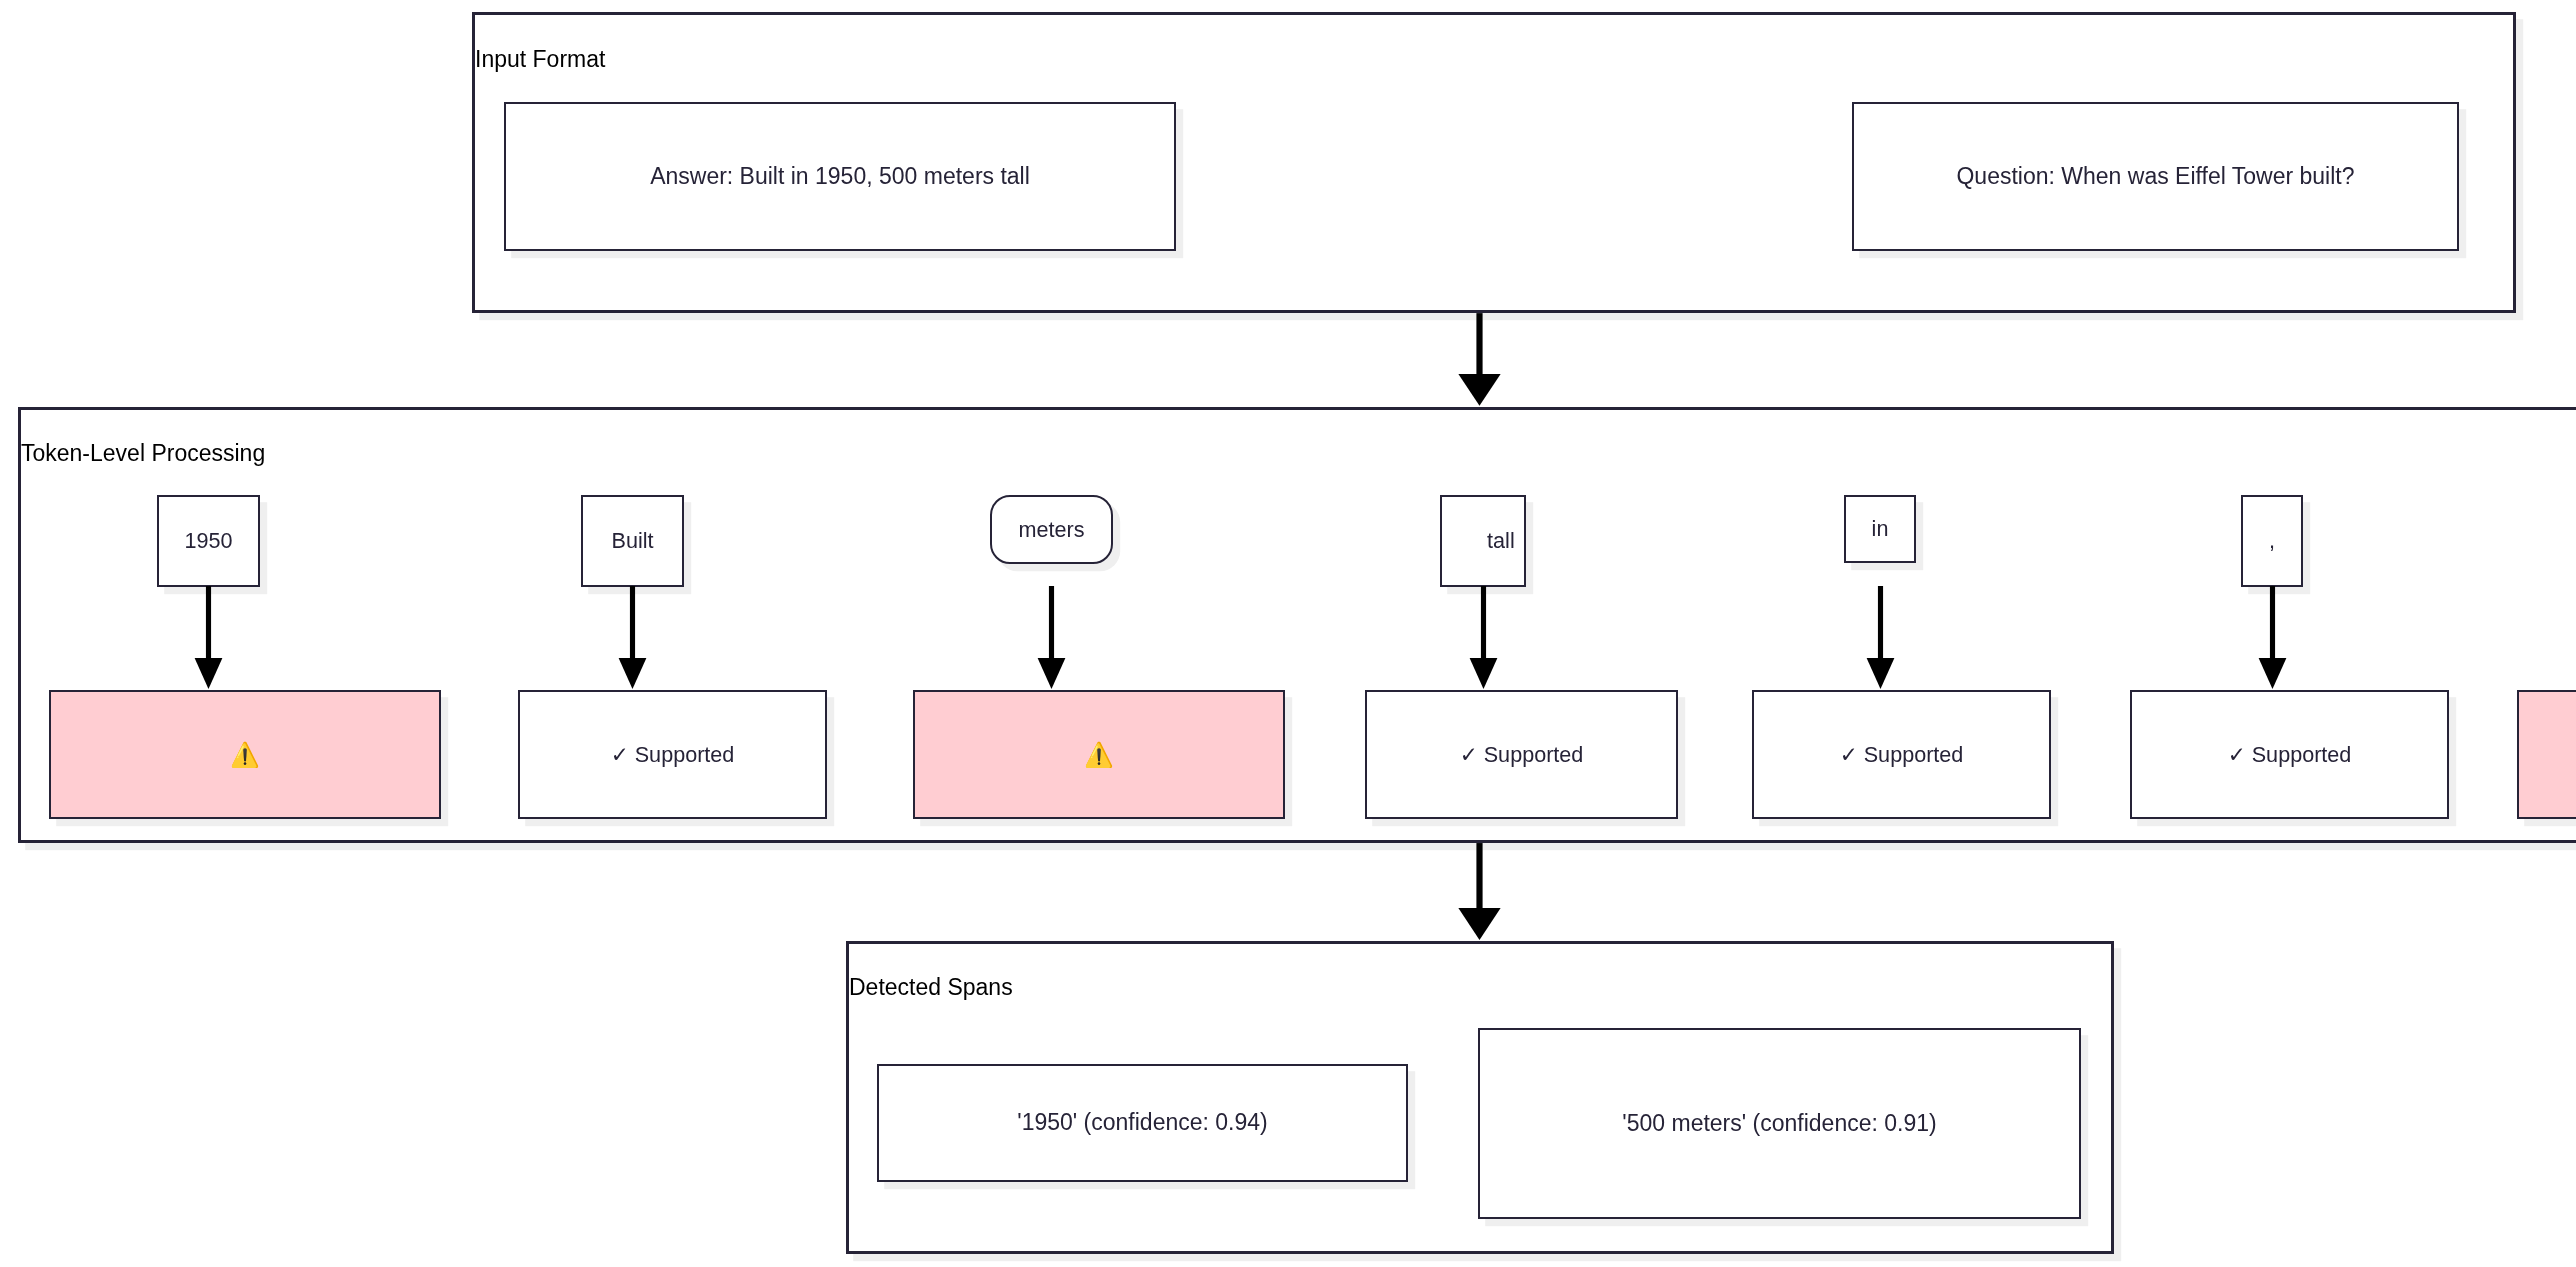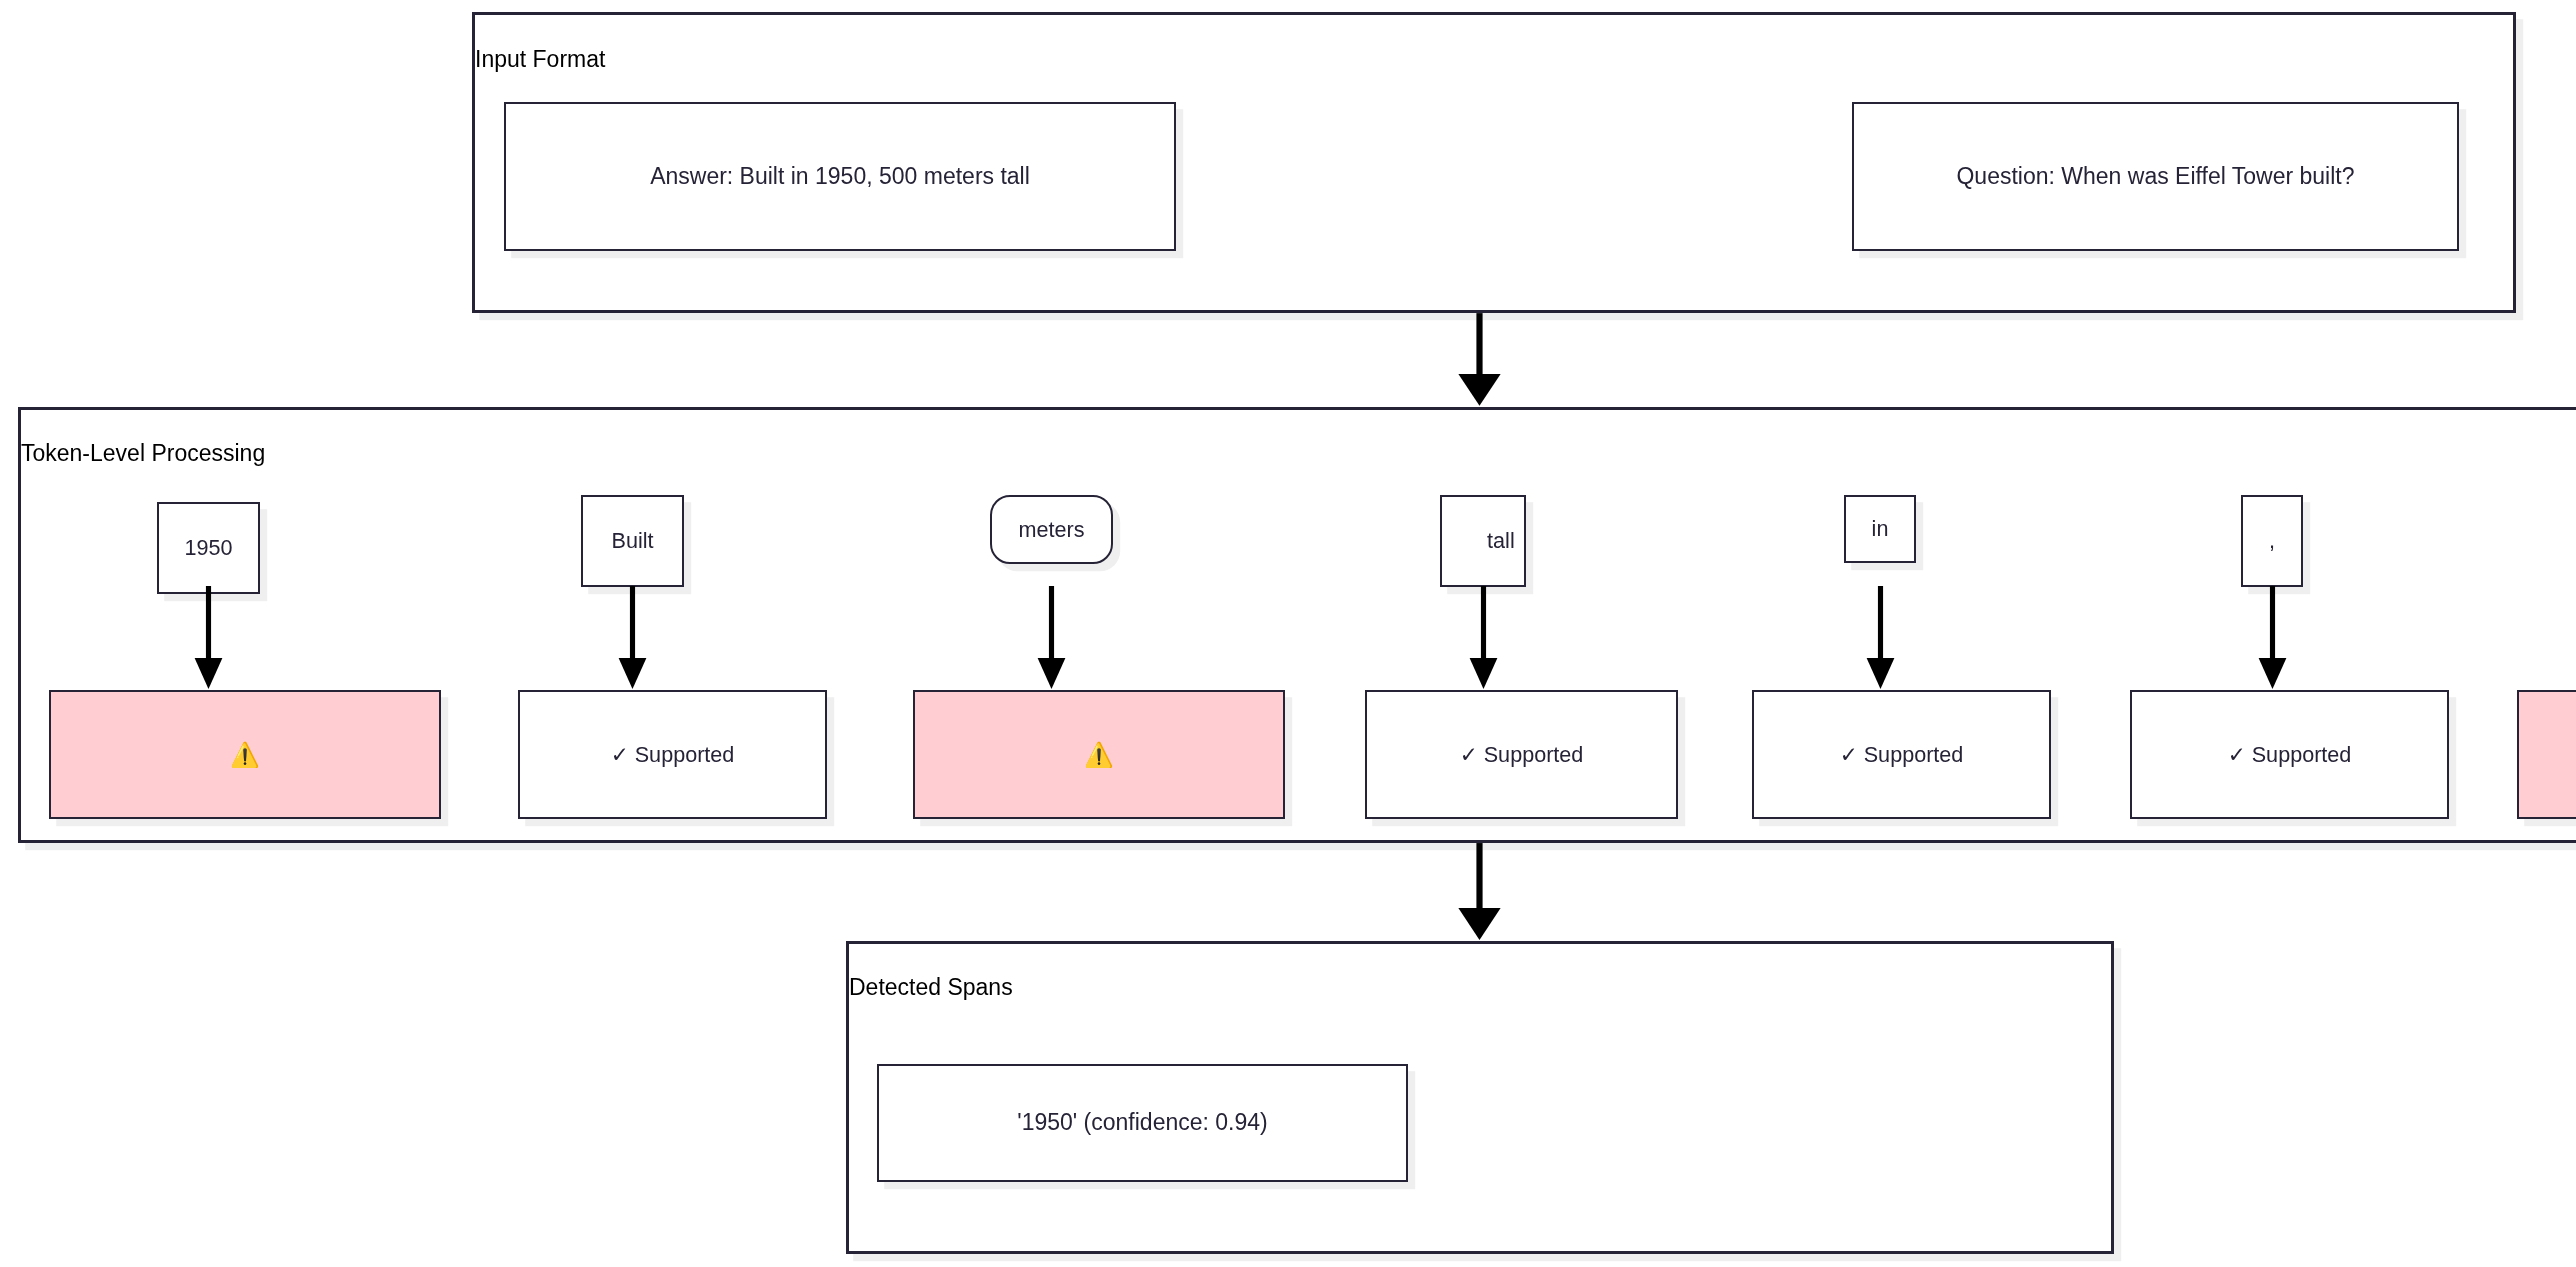--- a/index.html
+++ b/index.html
@@ -108,21 +108,21 @@
 
   <svg class="arrow thick" style="left:1446px; top:313px; width:67px; height:94px;" viewBox="0 0 130 182">
     <line x1="65" y1="0" x2="65" y2="132"></line>
     <polygon points="65,180 24,118 106,118"></polygon>
   </svg>
 
   <div class="cluster" style="left:18px; top:407px; width:2921px; height:436px;">
     <div class="cluster-title" style="top:32px;">Token-Level Processing</div>
   </div>
 
-  <div class="node token-node" style="left:157px; top:495px; width:103px; height:92px;margin-top:7px;">
+  <div class="node token-node" style="left:157px; top:495px; width:103px; height:92px;">
     <span>1950</span>
   </div>
   <div class="node token-node" style="left:581px; top:495px; width:103px; height:92px;">
     <span>Built</span>
   </div>
   <div class="node token-node" style="left:990px; top:495px; width:123px; height:69px;border-radius:20px;">
     <span>meters</span>
   </div>
   <div class="node token-node" style="left:1440px; top:495px; width:86px; height:92px;justify-content:flex-end;">
     <span>tall</span>
@@ -187,15 +187,18 @@
   </svg>
 
   <div class="cluster" style="left:846px; top:941px; width:1268px; height:313px;">
     <div class="cluster-title" style="top:32px;">Detected Spans</div>
   </div>
 
   <div class="node span-node" style="left:877px; top:1064px; width:531px; height:118px;">
     <span>'1950' (confidence: 0.94)</span>
   </div>
 
+  <div class="node span-node" style="left:1478px; top:1028px; width:603px; height:191px;">
+    <span>'500 meters' (confidence: 0.91)</span>
+  </div>
 
 </div>
 
 
 </body></html>

